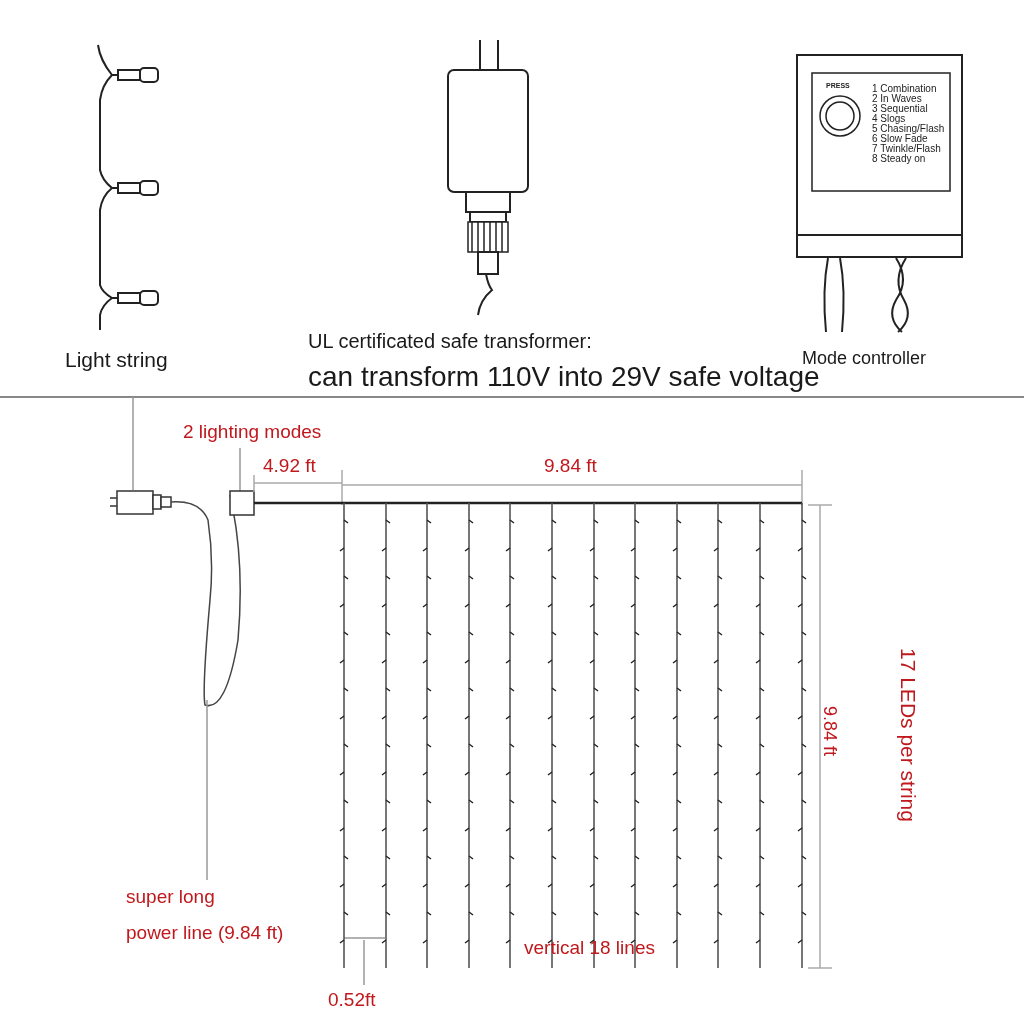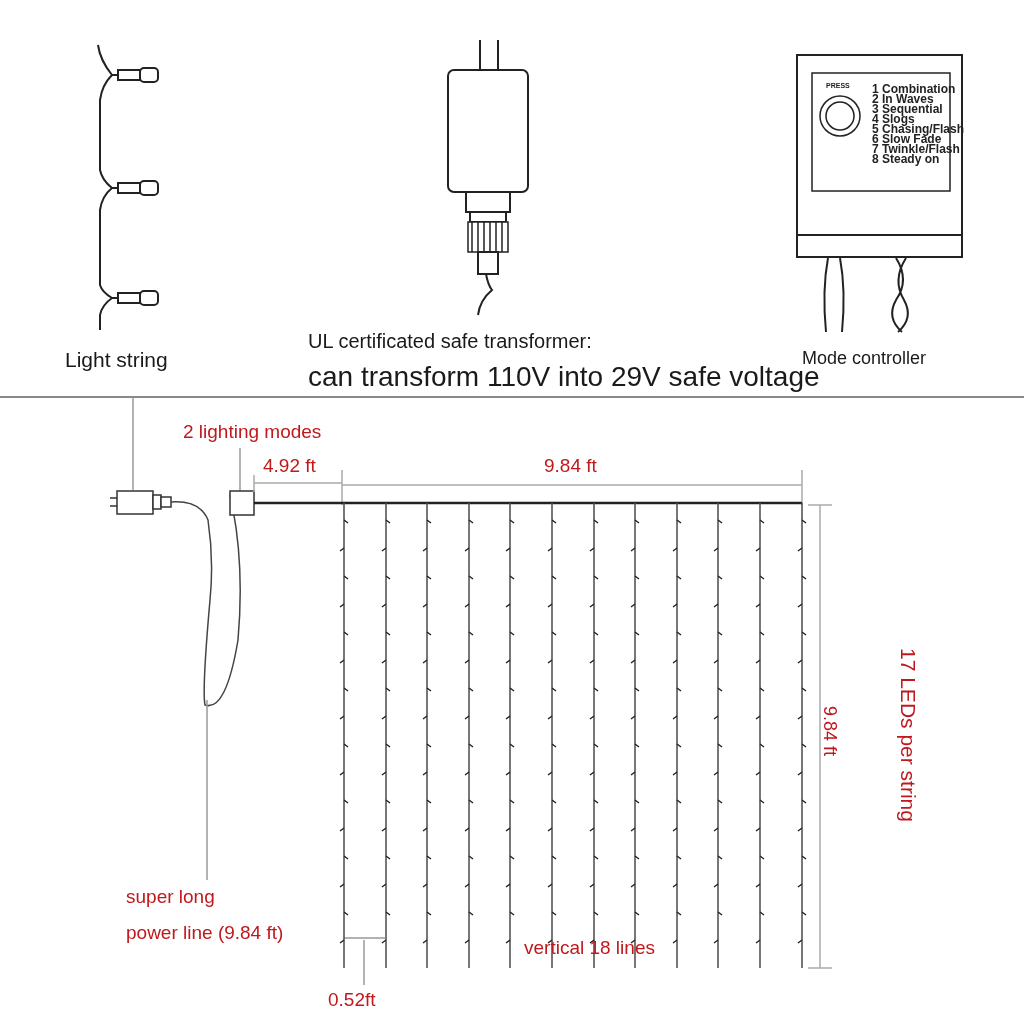--- a/index.html
+++ b/index.html
@@ -117,21 +117,21 @@
     <path d="M802 520 l4 3 M802 548 l-4 3 M802 576 l4 3 M802 604 l-4 3 M802 632 l4 3 M802 660 l-4 3 M802 688 l4 3 M802 716 l-4 3 M802 744 l4 3 M802 772 l-4 3 M802 800 l4 3 M802 828 l-4 3 M802 856 l4 3 M802 884 l-4 3 M802 912 l4 3 M802 940 l-4 3"></path>
   </g>
 </svg>
 
 <div class="lbl blk" style="left:65px;top:348px;font-size:21px;text-align:right;">Light string</div>
 <div class="lbl blk" style="left:308px;top:330px;font-size:20px;">UL certificated safe transformer:</div>
 <div class="lbl blk" style="left:308px;top:361px;font-size:28px;">can transform 110V into 29V safe voltage</div>
 <div class="lbl blk" style="left:802px;top:348px;font-size:18px;">Mode controller</div>
 
 <div class="lbl" style="left:826px;top:82px;font-size:7px;font-weight:bold;color:#222;">PRESS</div>
-<div class="lbl" style="left:872px;top:84px;font-size:12px;line-height:10px;color:#222;font-weight:bold;">
+<div class="lbl" style="left:872px;top:84px;font-size:10px;line-height:10px;color:#222;font-weight:normal;">
   <div>1 Combination</div>
   <div>2 In Waves</div>
   <div>3 Sequential</div>
   <div>4 Slogs</div>
   <div>5 Chasing/Flash</div>
   <div>6 Slow Fade</div>
   <div>7 Twinkle/Flash</div>
   <div>8 Steady on</div>
 </div>
 

